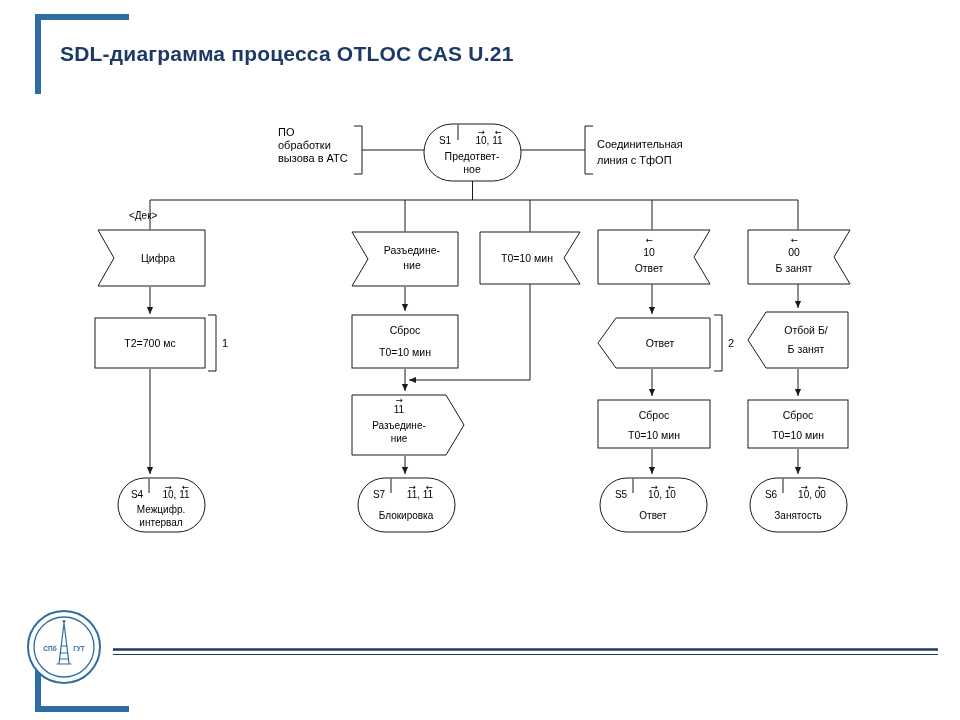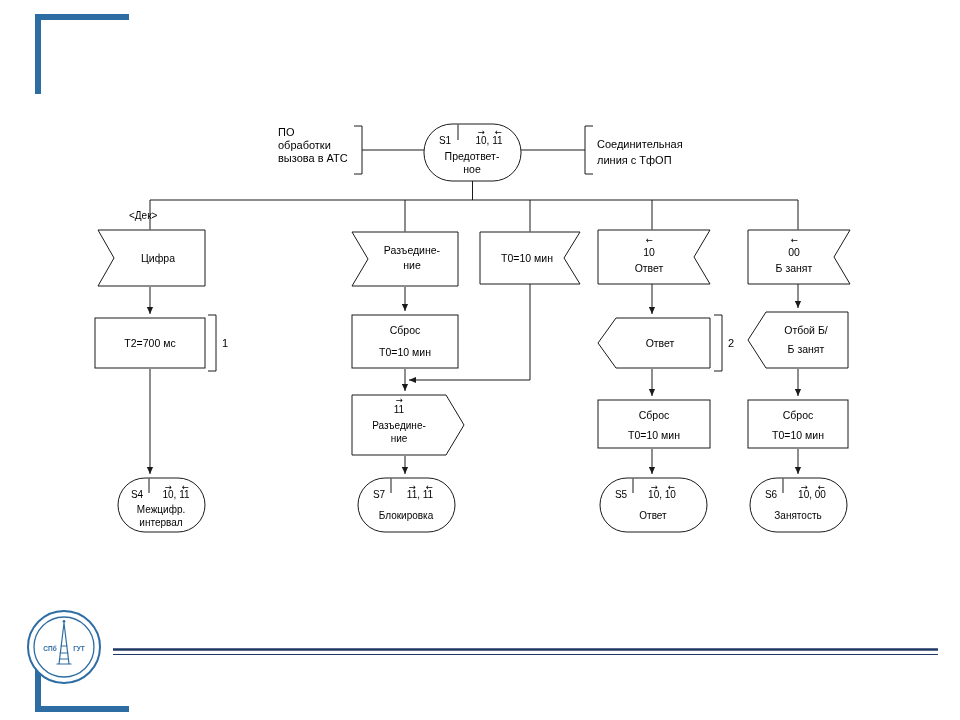--- a/index.html
+++ b/index.html
@@ -24,20 +24,21 @@
   .logo-t{font-size:6.5px;font-weight:bold;fill:#2E6DA4;}
 </style>
 </head>
 <body>
 
 <div class="slide">
 
   <div class="corner-tl"></div>
   <div class="corner-bl"></div>
 
+  <div class="title">SDL-диаграмма процесса OTLOC CAS U.21</div>
 
   <svg class="diagram" width="960" height="720" viewBox="0 0 960 720">
     <defs>
       <marker id="arw" viewBox="0 0 9 8" refX="8.5" refY="4" markerWidth="8" markerHeight="7" orient="auto">
         <path d="M0.5,0.5 L8.5,4 L0.5,7.5 Z" fill="#1a1a1a"></path>
       </marker>
     </defs>
 
     <g>
       <path class="ln" d="M472.5,181 V200"></path>

